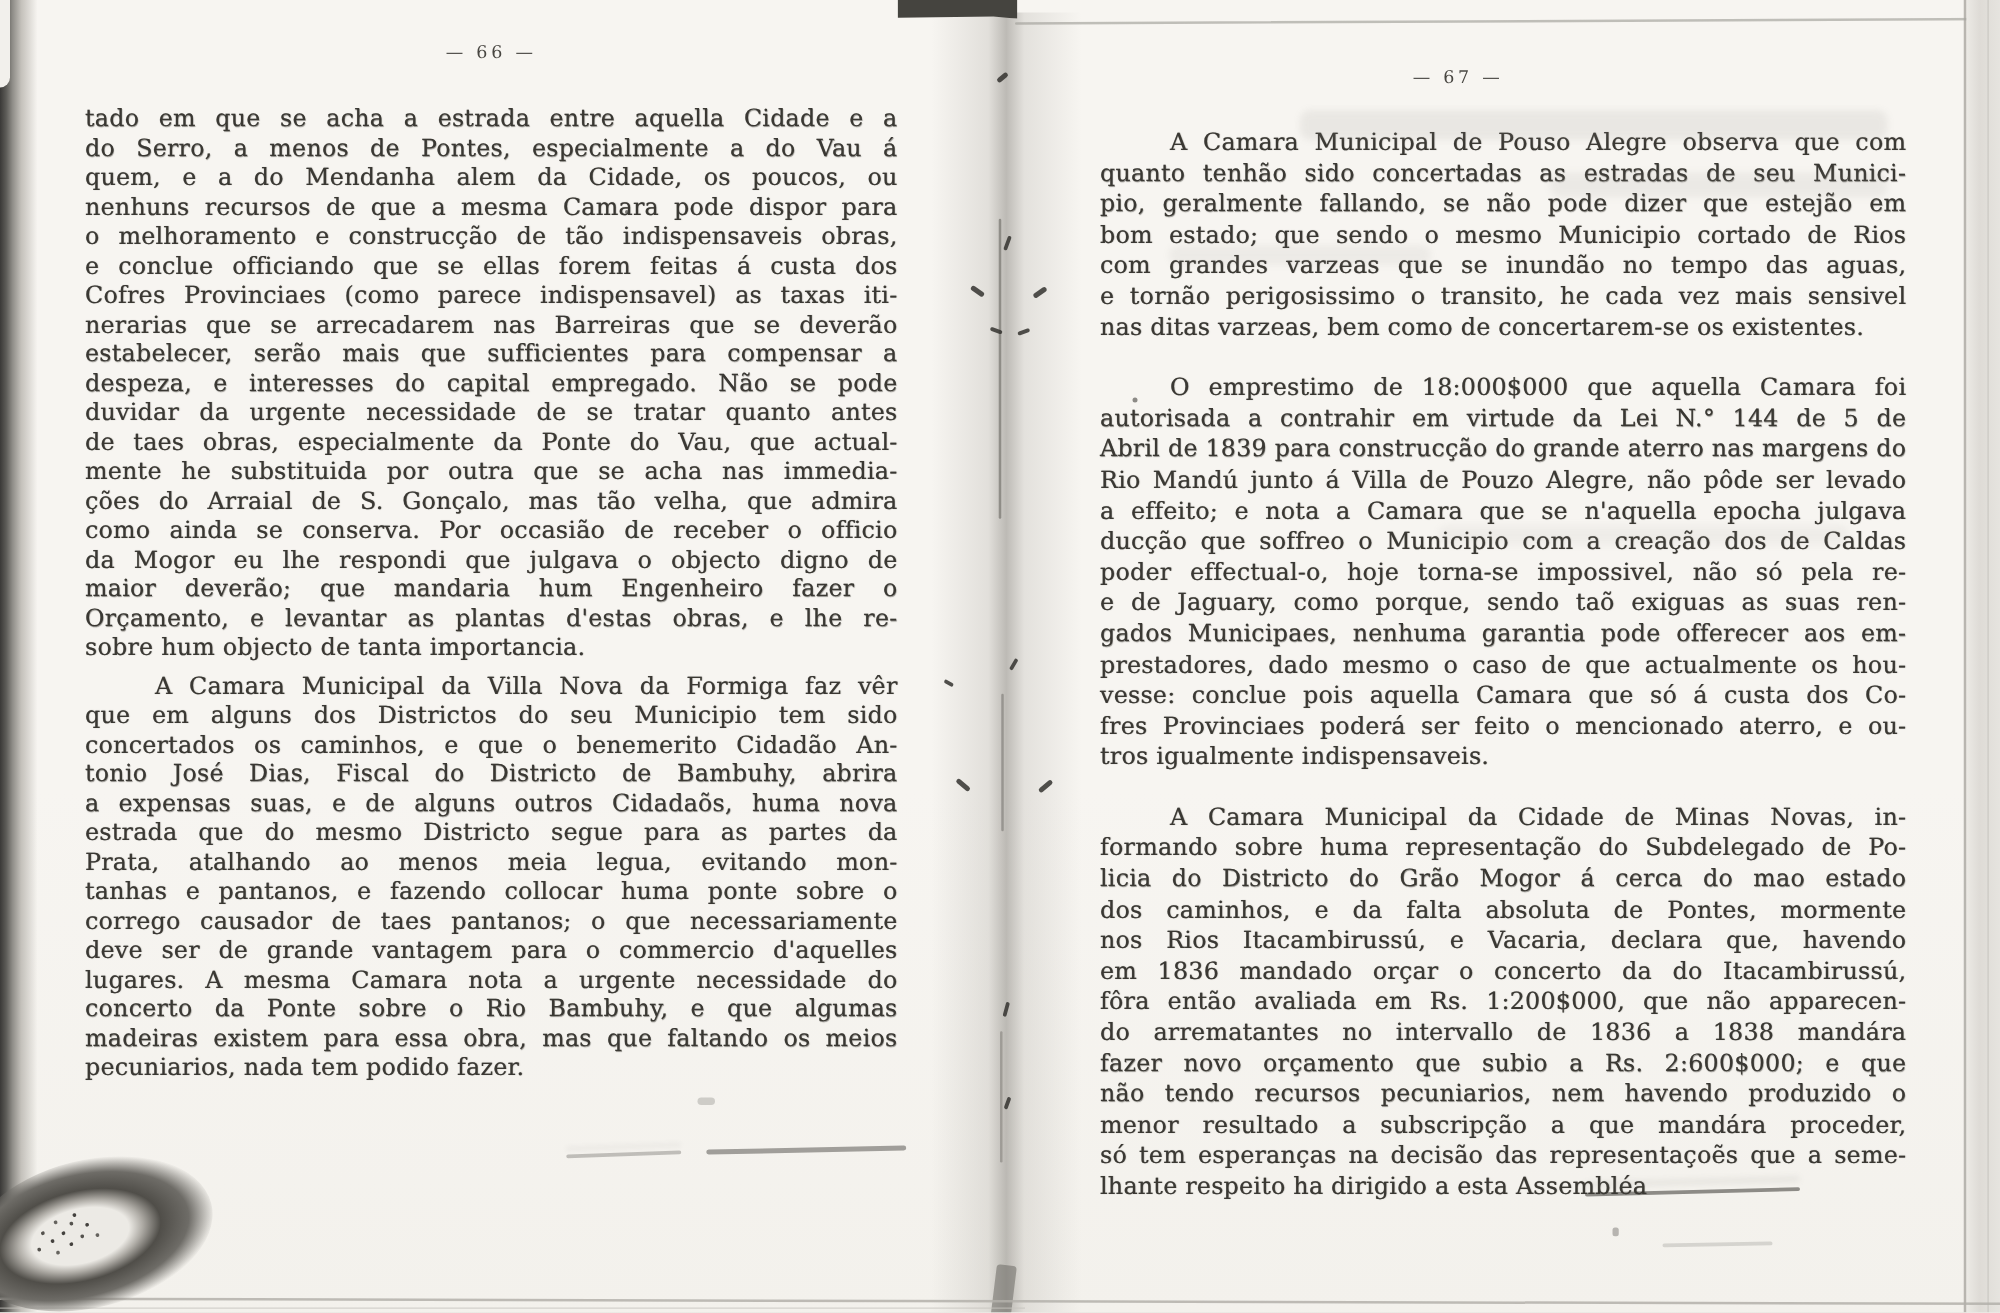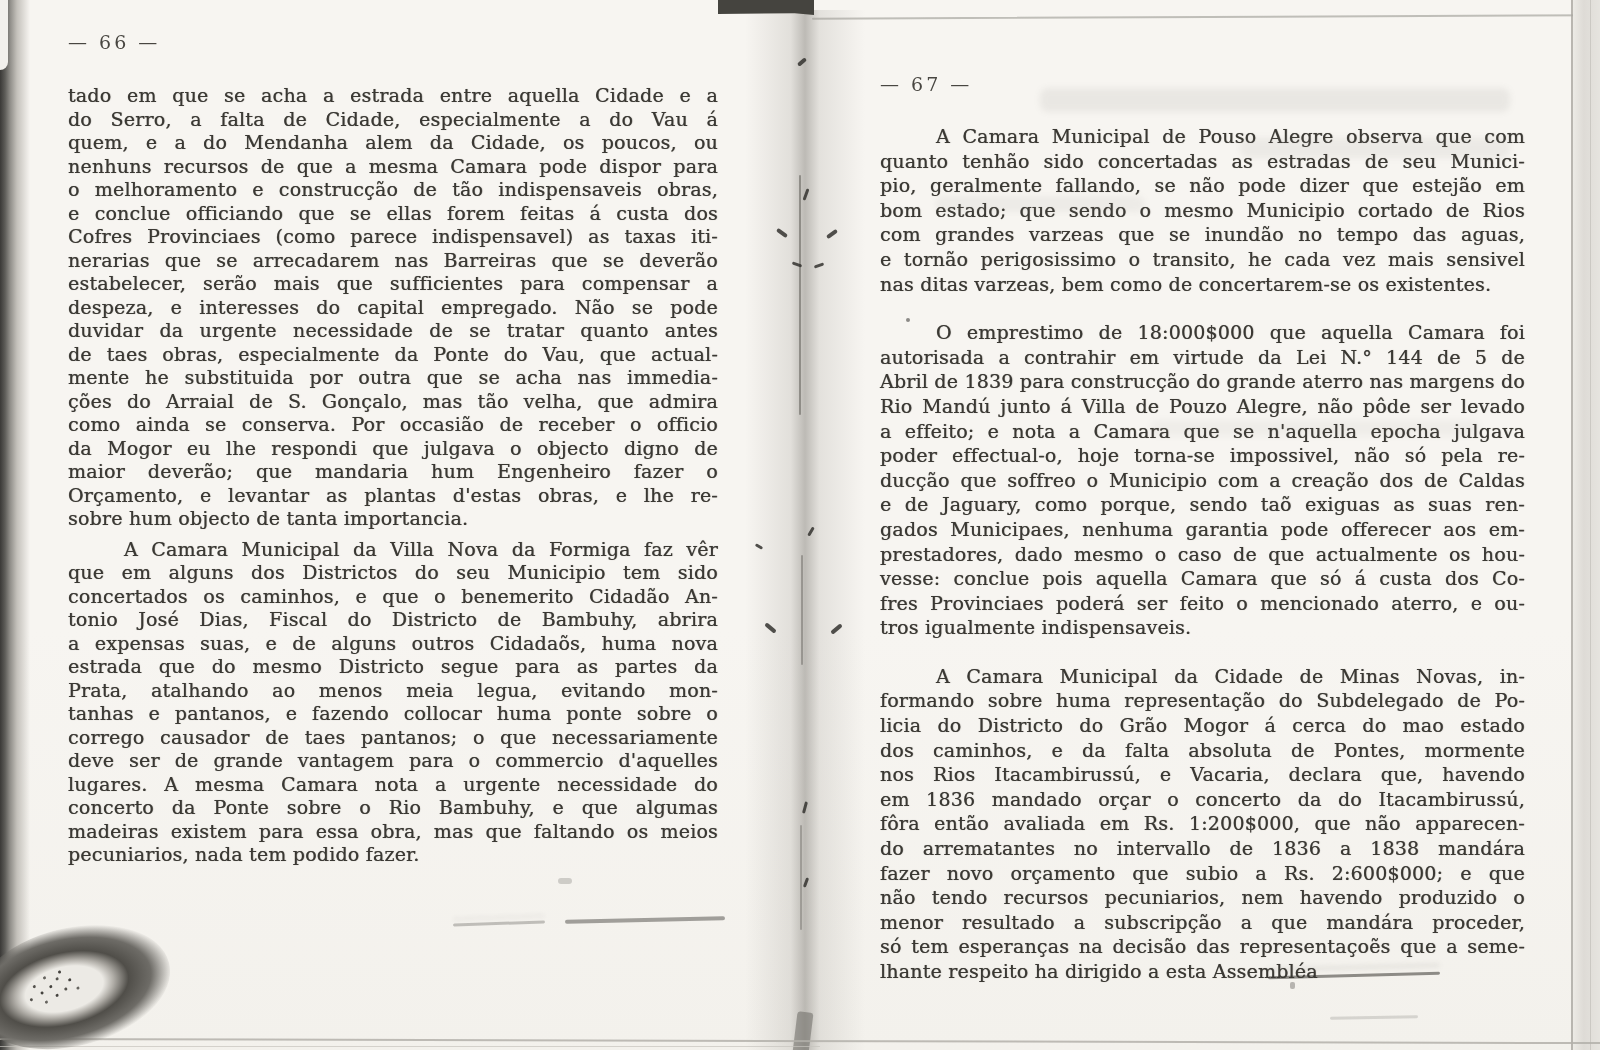--- a/index.html
+++ b/index.html
@@ -6,23 +6,23 @@
   .scan{
     position:relative;width:1600px;height:1050px;overflow:hidden;
     background:
       linear-gradient(180deg, var(--paper) 0%, var(--paper) 60%, #f3f1ec 100%);
     font-family:"DejaVu Serif","Liberation Serif",serif;
     color:var(--ink);
   }
   
   .page-area{position:absolute;}
   .pl{left:68px;top:30px;width:650px;}
-  .pr{left:880px;top:72px;width:645px;}
+  .pr{left:880px;top:50px;width:645px;}
   .pagehead{
-    font-size:19px;letter-spacing:3px;height:24px;line-height:24px;
+    text-align:center;font-size:14px;letter-spacing:3px;height:24px;line-height:24px;
     margin-bottom:30px;opacity:.92;
   }
   .pr .pagehead{margin-bottom:28px;padding-right:72px;}
   .tl{
     width:100%;height:23.5px;line-height:23.5px;font-size:19px;
     text-align:justify;text-align-last:justify;white-space:nowrap;
     letter-spacing:.2px;
     text-shadow:.4px .3px .7px rgba(58,56,51,.55), -.2px 0 .4px rgba(58,56,51,.35);
   }
   .pr .tl{height:24.6px;line-height:24.6px;}
@@ -103,21 +103,21 @@
 </head>
 <body>
 
 <div class="scan">
 
   <div class="page-area pl">
     <div class="pagehead">— 66 —</div>
     <div class="textblock">
         <div class="para">
           <div class="tl">tado em que se acha a estrada entre aquella Cidade e a</div>
-          <div class="tl">do Serro, a falta de Cidade, especialmente a do Vau á</div>
+          <div class="tl">do Serro, a menos de Pontes, especialmente a do Vau á</div>
           <div class="tl">quem, e a do Mendanha alem da Cidade, os poucos, ou</div>
           <div class="tl">nenhuns recursos de que a mesma Camara pode dispor para</div>
           <div class="tl">o melhoramento e construcção de tão indispensaveis obras,</div>
           <div class="tl">e conclue officiando que se ellas forem feitas á custa dos</div>
           <div class="tl">Cofres Provinciaes (como parece indispensavel) as taxas iti-</div>
           <div class="tl">nerarias que se arrecadarem nas Barreiras que se deverão</div>
           <div class="tl">estabelecer, serão mais que sufficientes para compensar a</div>
           <div class="tl">despeza, e interesses do capital empregado. Não se pode</div>
           <div class="tl">duvidar da urgente necessidade de se tratar quanto antes</div>
           <div class="tl">de taes obras, especialmente da Ponte do Vau, que actual-</div>
@@ -161,22 +161,22 @@
           <div class="tl">com grandes varzeas que se inundão no tempo das aguas,</div>
           <div class="tl">e tornão perigosissimo o transito, he cada vez mais sensivel</div>
           <div class="tl tl-last">nas ditas varzeas, bem como de concertarem-se os existentes.</div>
         </div>
         <div class="para">
           <div class="tl tl-indent">O emprestimo de 18:000$000 que aquella Camara foi</div>
           <div class="tl">autorisada a contrahir em virtude da Lei N.° 144 de 5 de</div>
           <div class="tl">Abril de 1839 para construcção do grande aterro nas margens do</div>
           <div class="tl">Rio Mandú junto á Villa de Pouzo Alegre, não pôde ser levado</div>
           <div class="tl">a effeito; e nota a Camara que se n'aquella epocha julgava</div>
+          <div class="tl">ducção que soffreo o Municipio com a creação dos de Caldas</div>
           <div class="tl">poder effectual-o, hoje torna-se impossivel, não só pela re-</div>
-          <div class="tl">ducção que soffreo o Municipio com a creação dos de Caldas</div>
           <div class="tl">e de Jaguary, como porque, sendo taõ exiguas as suas ren-</div>
           <div class="tl">gados Municipaes, nenhuma garantia pode offerecer aos em-</div>
           <div class="tl">prestadores, dado mesmo o caso de que actualmente os hou-</div>
           <div class="tl">vesse: conclue pois aquella Camara que só á custa dos Co-</div>
           <div class="tl">fres Provinciaes poderá ser feito o mencionado aterro, e ou-</div>
           <div class="tl tl-last">tros igualmente indispensaveis.</div>
         </div>
         <div class="para">
           <div class="tl tl-indent">A Camara Municipal da Cidade de Minas Novas, in-</div>
           <div class="tl">formando sobre huma representação do Subdelegado de Po-</div>

